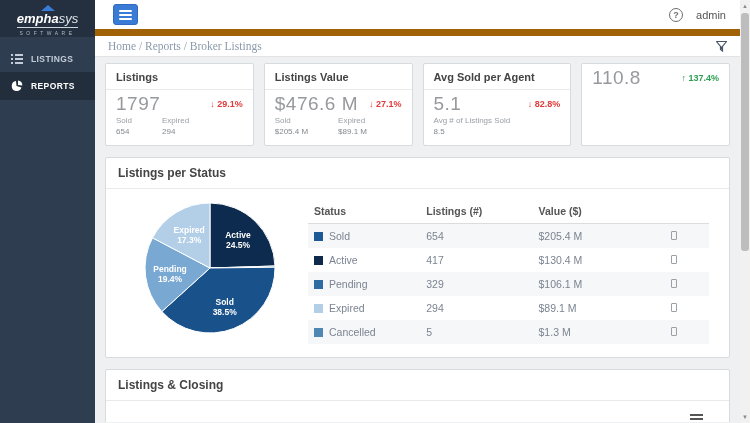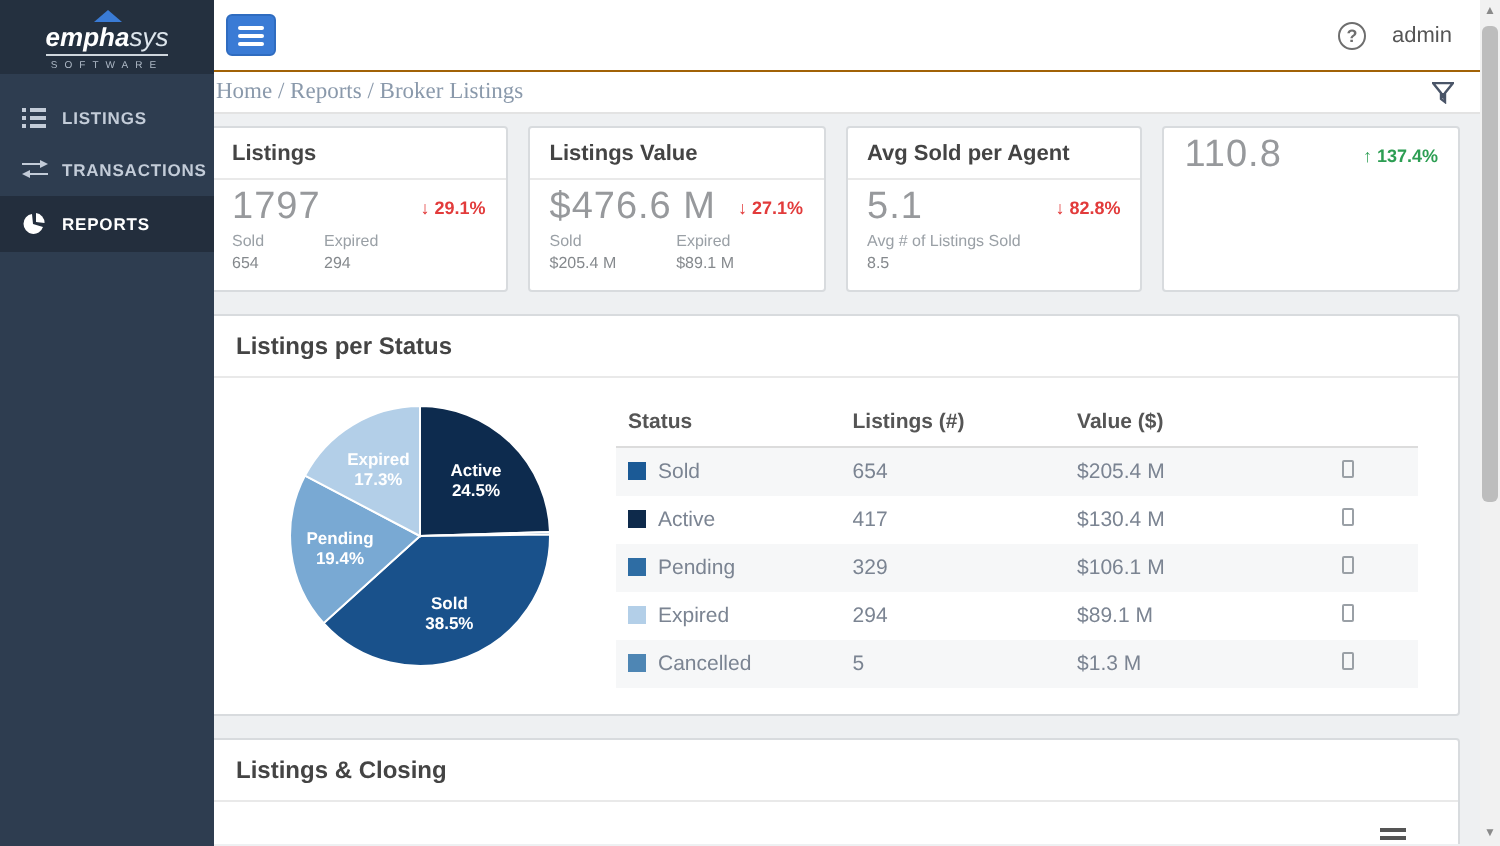--- a/index.html
+++ b/index.html
@@ -1,33 +1,33 @@
 <!DOCTYPE html>
 <html><head>
 <meta charset="utf-8">
 <style>
   * { margin:0; padding:0; box-sizing:border-box; }
   html,body { width:750px; height:423px; overflow:hidden; }
   body { font-family:"Liberation Sans", sans-serif; background:#eef0f2; position:relative; }
 
   
-  .sidebar { position:absolute; left:0; top:0; width:107px; height:423px; background:#2e3d50; z-index:2; }
+  .sidebar { position:absolute; left:0; top:0; width:95px; height:423px; background:#2e3d50; z-index:2; }
   .logo { height:37px; background:#24303f; display:flex; flex-direction:column; align-items:center; justify-content:center; padding-top:3px; }
   .logo-caret { width:0; height:0; border-left:7px solid transparent; border-right:7px solid transparent; border-bottom:6px solid #3a7bd5; margin-bottom:1px; }
   .logo-name { font-style:italic; font-weight:bold; color:#fff; font-size:13px; line-height:1; border-bottom:1px solid #cfd6dd; padding-bottom:2px; }
   .logo-name .sys { font-weight:normal; color:#dde5ec; }
   .logo-sub { font-size:5px; letter-spacing:3.5px; color:#aeb9c6; margin-top:2px; }
   .menu { margin-top:9px; }
   .menu-item { display:flex; align-items:center; padding:8px 11px; color:#c3ccd8; font-size:8.5px; font-weight:bold; letter-spacing:.4px; cursor:pointer; }
   .menu-item.active { background:#232e3d; color:#ffffff; }
   .menu-icon { width:13px; margin-right:7px; display:flex; align-items:center; }
 
   
   .main { position:absolute; left:95px; top:0; right:10px; height:423px; }
-  .topbar { height:36px; background:#fff; border-bottom:1px solid #a16207; display:flex; align-items:center; }
+  .topbar { height:36px; background:#fff; border-bottom:7px solid #a16207; display:flex; align-items:center; }
   .hamburger-btn { width:25px; height:21px; background:#3a7bd5; border:1px solid #2f6cc0; border-radius:3px; margin-left:18px; display:flex; flex-direction:column; justify-content:center; gap:2px; padding:0 5px; cursor:pointer; }
   .hamburger-btn i { display:block; height:2px; background:#fff; border-radius:1px; }
   .topbar-right { margin-left:auto; display:flex; align-items:center; gap:13px; margin-right:14px; }
   .help-icon { width:14px; height:14px; border:1px solid #6e6e6e; border-radius:50%; color:#6e6e6e; font-size:9px; font-weight:bold; text-align:center; line-height:12px; cursor:pointer; }
   .help-icon::before { content:"?"; }
   .user { font-size:11px; color:#555; cursor:pointer; }
 
   .breadcrumb-bar { height:21px; background:#fff; border-bottom:1px solid #e3e3e3; display:flex; align-items:center; padding:0 13px;font-family:Liberation Serif, serif; }
   .breadcrumb { font-size:11.5px; color:#8a99ab; }
   .filter-icon { margin-left:auto; cursor:pointer; display:flex; }
@@ -93,31 +93,20 @@
               <rect x="4" y="0" width="8" height="2"></rect>
               <rect x="0" y="4" width="2" height="2"></rect>
               <rect x="4" y="4" width="8" height="2"></rect>
               <rect x="0" y="8" width="2" height="2"></rect>
               <rect x="4" y="8" width="8" height="2"></rect>
             </g>
           </svg>
       </span>
       <span>LISTINGS</span>
     </div>
-    <div class="menu-item">
-      <span class="menu-icon">
-        <svg width="13" height="10" viewBox="0 0 13 10">
-            <g fill="#c3ccd8">
-              <path d="M0 2.5 L9 2.5 L9 1 L13 3 L9 5 L9 3.5 L0 3.5 Z" transform="translate(0,-1)"></path>
-              <path d="M13 6.5 L4 6.5 L4 5 L0 7 L4 9 L4 7.5 L13 7.5 Z"></path>
-            </g>
-          </svg>
-      </span>
-      <span>TRANSACTIONS</span>
-    </div>
     <div class="menu-item active">
       <span class="menu-icon">
         <svg width="12" height="12" viewBox="0 0 12 12">
             <path d="M5 1 A5 5 0 1 0 10.5 7.5 L5.5 6 Z" fill="#ffffff"></path>
             <path d="M7 0.5 A5 5 0 0 1 11.3 5.5 L7 5 Z" fill="#ffffff"></path>
           </svg>
       </span>
       <span>REPORTS</span>
     </div>
   </div>

